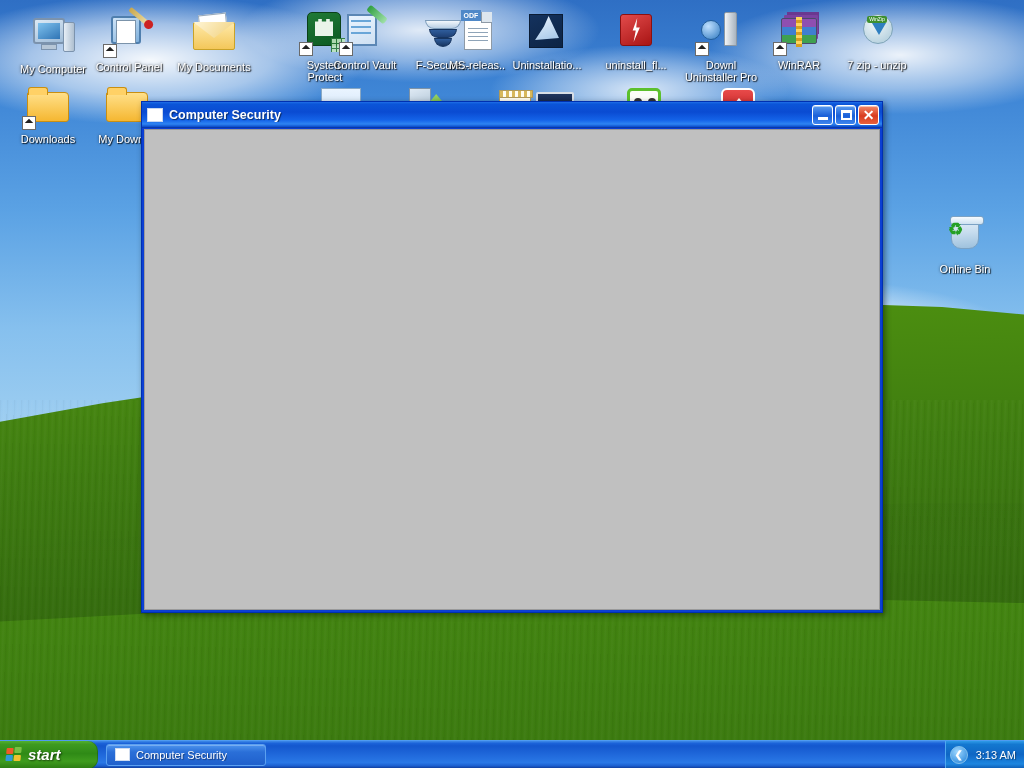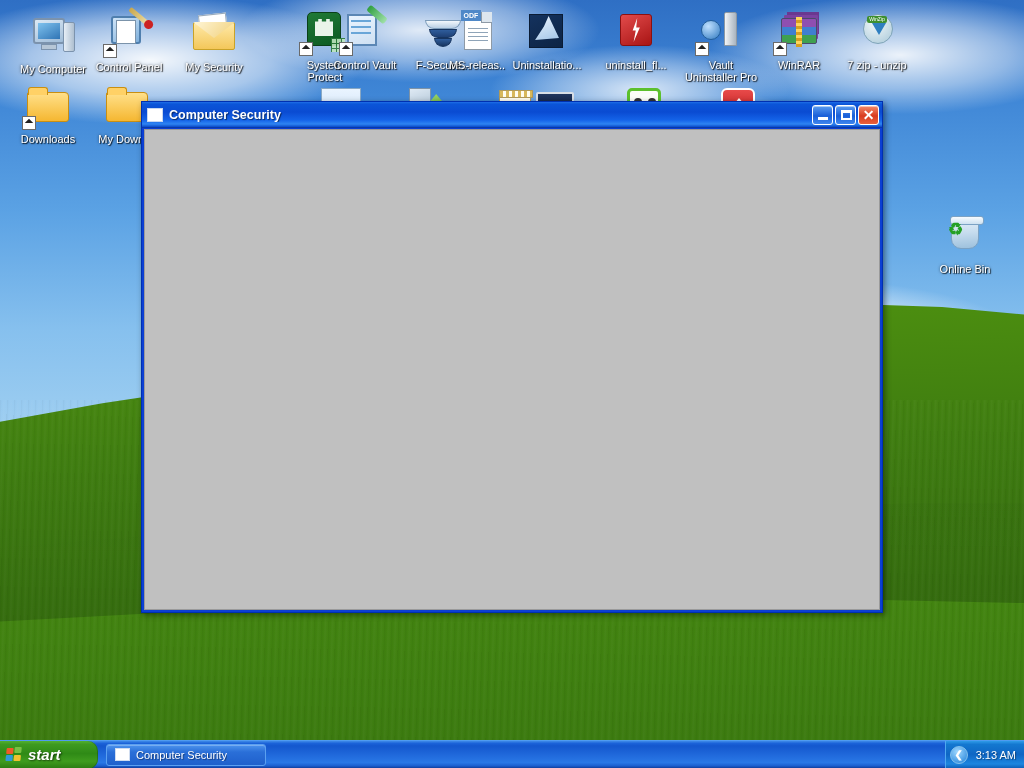--- a/index.html
+++ b/index.html
@@ -349,21 +349,21 @@
       <div class="shortcut-arrow"></div>
     </div>
     <div class="label">Control Panel</div>
   </div>
 
   <div class="icon" style="left:175px; top:10px;">
     <div class="glyph">
       <div class="ic-doc-w"></div>
         <div class="ic-env"></div>
     </div>
-    <div class="label">My Security</div>
+    <div class="label">My Documents</div>
   </div>
 
   <div class="icon" style="left:288px; top:8px; width:74px;">
     <div class="glyph">
       <div class="ic-green-box"></div>
         <div class="ic-castle"></div>
         <div class="ic-grid"></div>
       <div class="shortcut-arrow"></div>
     </div>
     <div class="label">System Protect</div>
@@ -414,21 +414,21 @@
     </div>
     <div class="label">uninstall_fl...</div>
   </div>
 
   <div class="icon" style="left:682px; top:8px;">
     <div class="glyph">
       <div class="ic-revo-col"></div>
         <div class="ic-revo-globe"></div>
       <div class="shortcut-arrow"></div>
     </div>
-    <div class="label">Vault Uninstaller Pro</div>
+    <div class="label">Downl Uninstaller Pro</div>
   </div>
 
   <div class="icon" style="left:760px; top:8px;">
     <div class="glyph">
       <div class="ic-rar"></div>
       <div class="shortcut-arrow"></div>
     </div>
     <div class="label">WinRAR</div>
   </div>
 

